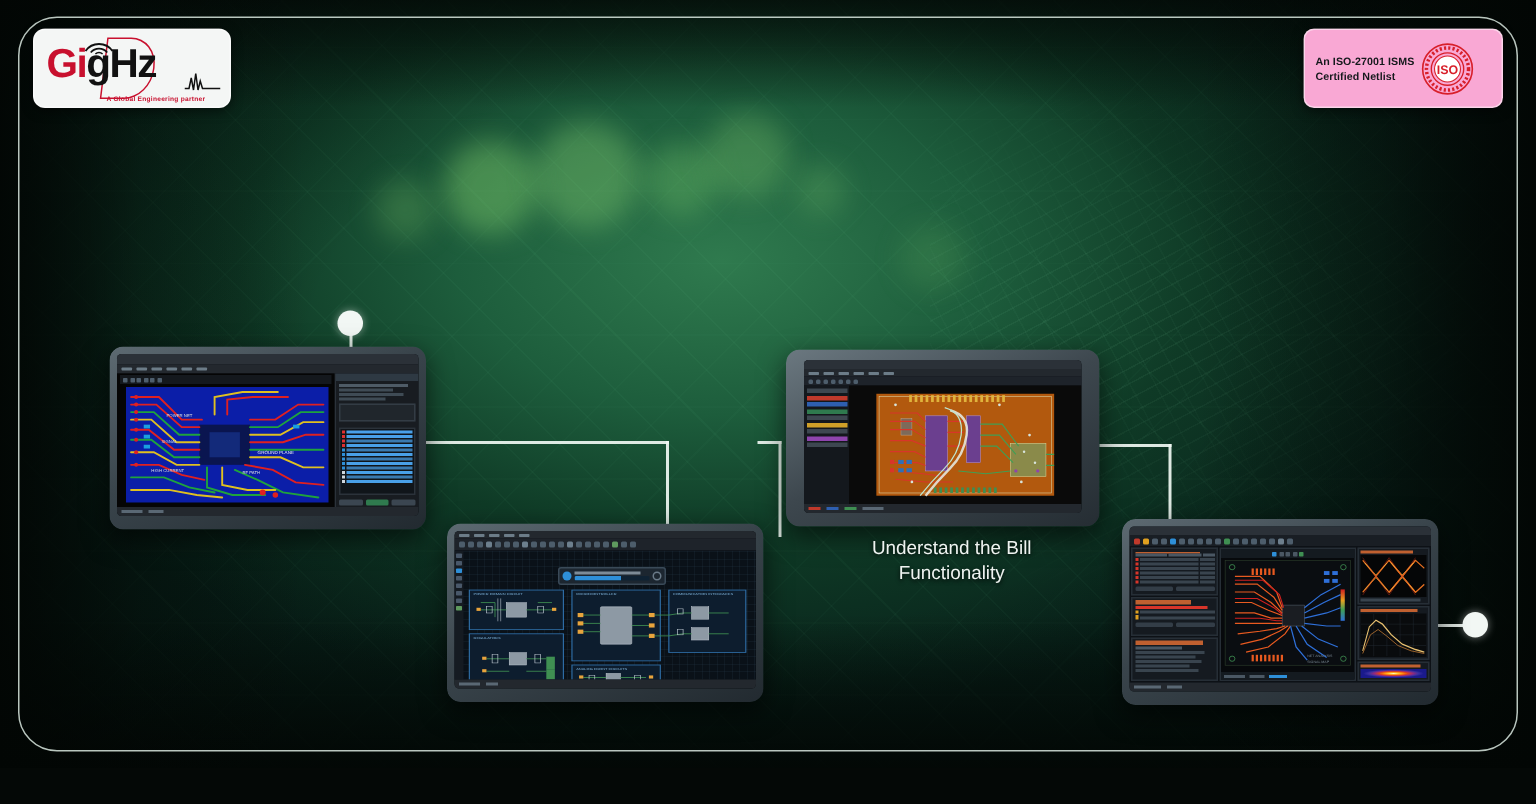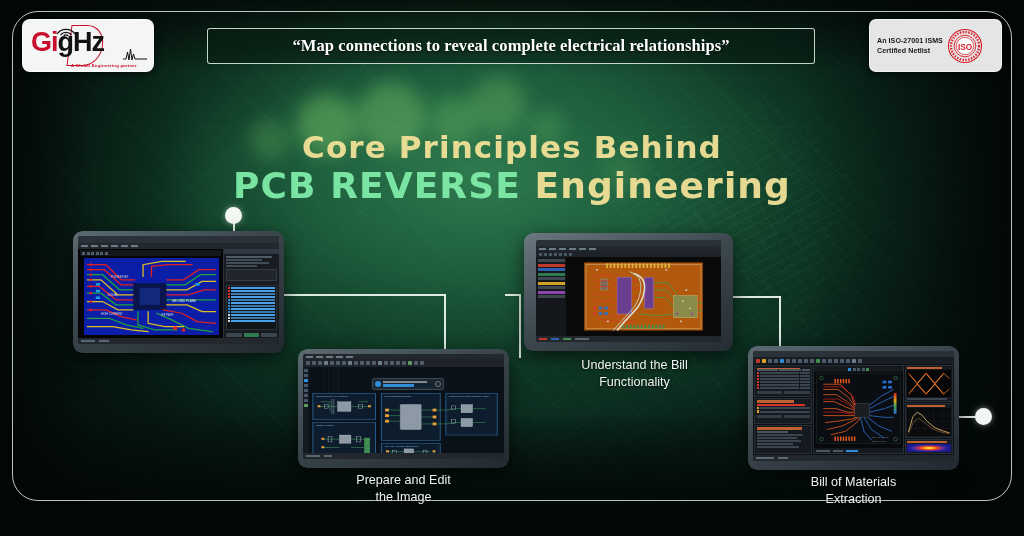--- a/index.html
+++ b/index.html
@@ -87,21 +87,21 @@
   }
   .quote-text{
     font-family:"Liberation Serif", serif;
     font-size:16.5px; font-weight:700; color:#ffffff;
     letter-spacing:.1px; white-space:nowrap;
     text-shadow:0 1px 2px rgba(0,0,0,.6);
   }
 
   .iso-box{
     position:absolute; right:22px; top:19px; width:133px; height:53px;
-    background:#e5e5e5; border-radius:7px;
+    background:#f9a8d4; border-radius:7px;
     border:1px solid rgba(255,255,255,.5);
     display:flex; align-items:center; gap:4px; padding:0 7px;
     box-shadow:0 2px 7px rgba(0,0,0,.5);
   }
   .iso-txt{ font-size:7.1px; font-weight:700; color:#15191c; line-height:10px; letter-spacing:.05px; }
   .iso-seal{ width:36px; height:36px; flex:none; }
 
   
   .title{
     position:absolute; left:0; right:0; top:132px; text-align:center;
@@ -193,42 +193,35 @@
         <path d="M8.6 12 A3.6 3.6 0 0 1 13.4 12" fill="none" stroke="#111" stroke-width="1.1"></path>
       </svg>
       <div class="logo-word"><span class="g1">Gi</span><span class="g2">g</span><span class="g2">Hz</span></div>
       <svg class="logo-wave" viewBox="0 0 24 14">
         <path d="M0 12 L3 12 L4.5 5 L6 13 L7.5 2 L9 13 L10.5 7 L12 12 L24 12" fill="none" stroke="#111" stroke-width="1"></path>
       </svg>
       <div class="logo-tag">A Global Engineering partner</div>
     </div>
   </div>
 
-  <div class="quote-box">
-    <div class="quote-text">“Map connections to reveal complete electrical relationships”</div>
-  </div>
 
   <div class="iso-box">
     <div class="iso-txt">
       <div>An ISO-27001 ISMS</div>
       <div>Certified Netlist</div>
     </div>
     <svg class="iso-seal" viewBox="0 0 40 40">
       <circle cx="20" cy="20" r="18.4" fill="none" stroke="#d81f2a" stroke-width="1.2"></circle>
       <circle cx="20" cy="20" r="15.6" fill="none" stroke="#d81f2a" stroke-width="2.6" stroke-dasharray="1.6 1.6"></circle>
       <circle cx="20" cy="20" r="12" fill="none" stroke="#d81f2a" stroke-width="1"></circle>
       <circle cx="20" cy="20" r="9.6" fill="#fff" stroke="#d81f2a" stroke-width=".8"></circle>
       <text x="20" y="24" text-anchor="middle" font-family="Liberation Sans, sans-serif" font-size="9.2" font-weight="700" fill="#d81f2a">ISO</text>
     </svg>
   </div>
 
-  <div class="title">
-    <span class="ln1">Core Principles Behind</span>
-    <span class="ln2"><span class="pcb">PCB REVERSE</span><span class="eng"> Engineering</span></span>
-  </div>
 
   <div>
 
     <div class="conn" style="left:233px;top:220px;width:1.6px;height:22px;"></div>
     <div class="dot" style="left:225px;top:207px;"></div>
 
     <div class="conn" style="left:283px;top:294px;width:163px;height:1.6px;"></div>
     <div class="conn" style="left:444px;top:294px;width:1.6px;height:56px;"></div>
 
     <div class="conn" style="left:519px;top:294px;width:1.6px;height:64px;"></div>
@@ -518,22 +511,20 @@
             </g>
           </svg>
         </div>
         <div class="statusbar">
             <s></s>
             <s style="width:8px"></s>
           </div>
       </div>
     </div>
   </div>
-  <div class="label" style="left:298px;top:472px;width:211px;">Prepare and Edit
-the Image</div>
 
   <div class="card" style="left:524px;top:233px;width:209px;height:118px;">
     <div class="bezel tablet">
       <div class="screen">
         <div class="titlebar" style="height:6px"></div>
         <div class="menubar" style="height:5px">
             <i></i>
             <i></i>
             <i></i>
             <i></i>
@@ -903,16 +894,14 @@
             </div>
           </div>
         </div>
         <div class="statusbar">
             <s style="width:18px"></s>
             <s style="width:10px"></s>
           </div>
       </div>
     </div>
   </div>
-  <div class="label" style="left:748px;top:474px;width:211px;">Bill of Materials
-Extraction</div>
 
 </div>
 
 </body></html>

